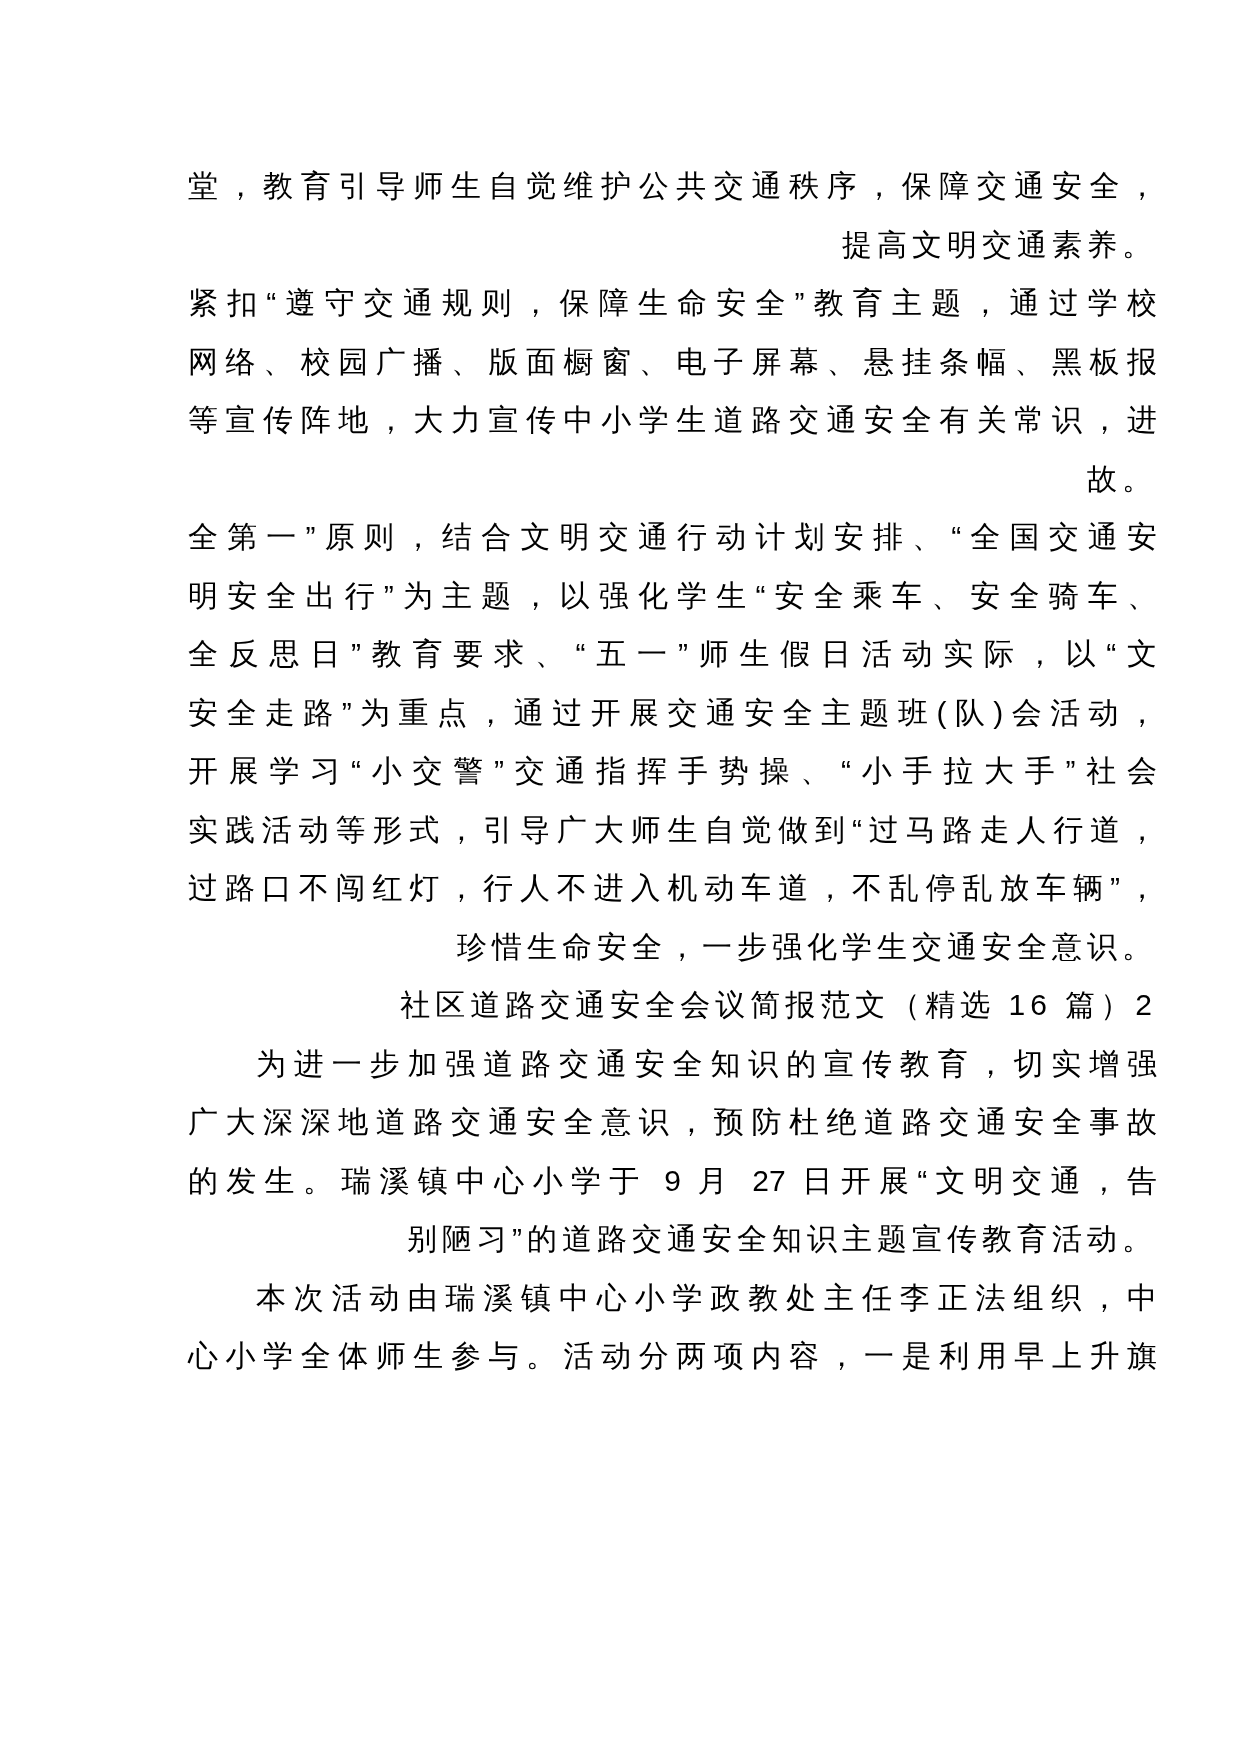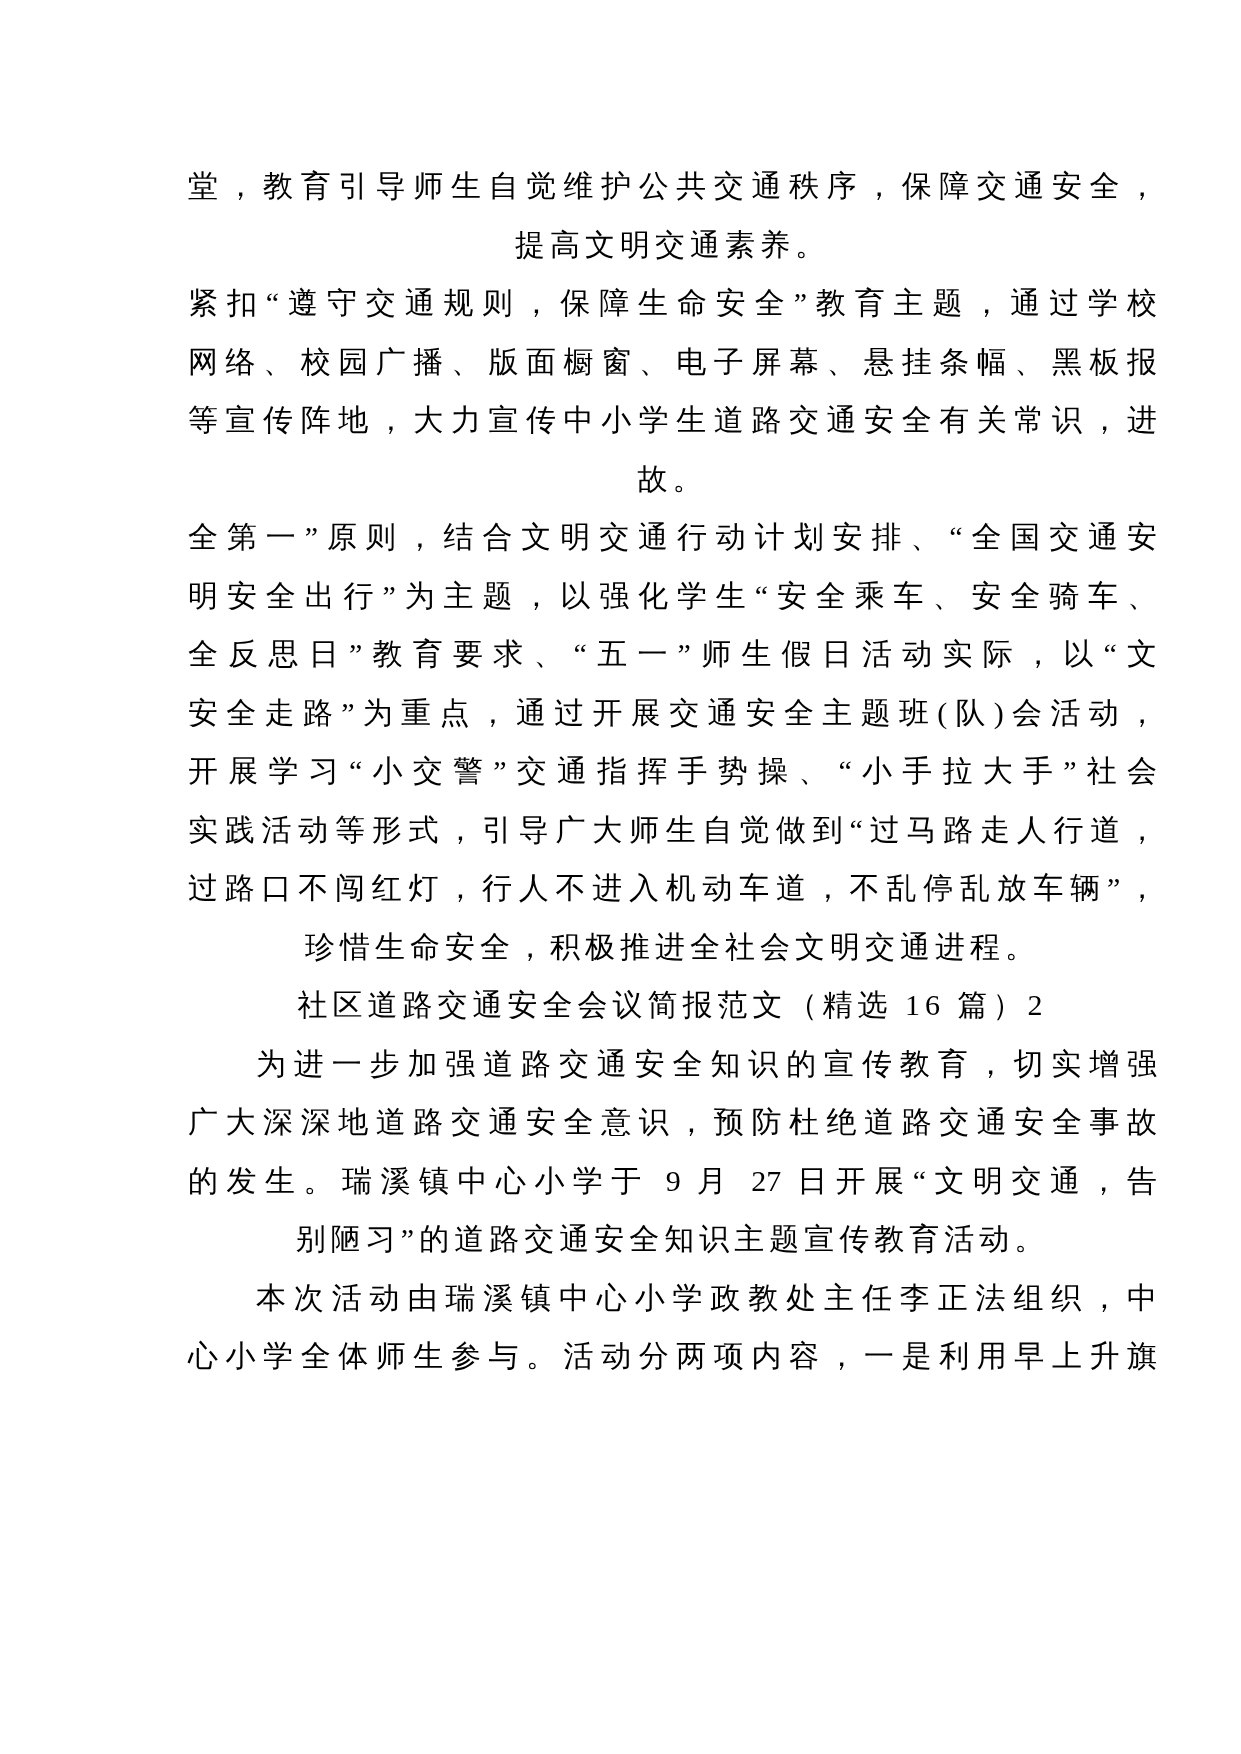--- a/index.html
+++ b/index.html
@@ -12,38 +12,38 @@
     height: 1754px;
     overflow: hidden;
   }
   .page {
     box-sizing: border-box;
     width: 1241px;
     height: 1754px;
     padding: 157px 84px 0 188px;
     background: #ffffff;
     color: #000000;
-    font-family: Liberation Serif, serif;
+    font-family: Liberation Sans, sans-serif;
     font-size: 30px;
     font-weight: 400;
   }
   .line {
     height: 58.5px;
     line-height: 58.5px;
     white-space: pre-wrap;
   }
   
   .jf {
     text-align: justify;
     text-align-last: justify;
     text-justify: inter-character;
   }
   
   .short {
-    text-align: center;
+    text-align: right;
     letter-spacing: 5px;
   }
   
   .ind {
     text-indent: 68px;
   }
 </style>
 </head>
 <body>
 
@@ -54,21 +54,21 @@
   <div class="line jf">网络、校园广播、版面橱窗、电子屏幕、悬挂条幅、黑板报</div>
   <div class="line jf">等宣传阵地，大力宣传中小学生道路交通安全有关常识，进</div>
   <div class="line short">故。</div>
   <div class="line jf">全第一”原则，结合文明交通行动计划安排、“全国交通安</div>
   <div class="line jf">明安全出行”为主题，以强化学生“安全乘车、安全骑车、</div>
   <div class="line jf">全反思日”教育要求、“五一”师生假日活动实际，以“文</div>
   <div class="line jf">安全走路”为重点，通过开展交通安全主题班(队)会活动，</div>
   <div class="line jf">开展学习“小交警”交通指挥手势操、“小手拉大手”社会</div>
   <div class="line jf">实践活动等形式，引导广大师生自觉做到“过马路走人行道，</div>
   <div class="line jf">过路口不闯红灯，行人不进入机动车道，不乱停乱放车辆”，</div>
-  <div class="line short">珍惜生命安全，积极推进全社会文明交通进程。</div>
+  <div class="line short">珍惜生命安全，一步强化学生交通安全意识。</div>
   <div class="line short">社区道路交通安全会议简报范文（精选 16 篇）2</div>
   <div class="line jf ind">为进一步加强道路交通安全知识的宣传教育，切实增强</div>
   <div class="line jf">广大深深地道路交通安全意识，预防杜绝道路交通安全事故</div>
   <div class="line jf">的发生。瑞溪镇中心小学于 9 月 27 日开展“文明交通，告</div>
   <div class="line short">别陋习”的道路交通安全知识主题宣传教育活动。</div>
   <div class="line jf ind">本次活动由瑞溪镇中心小学政教处主任李正法组织，中</div>
   <div class="line jf">心小学全体师生参与。活动分两项内容，一是利用早上升旗</div>
 </div>
 
 </body></html>

